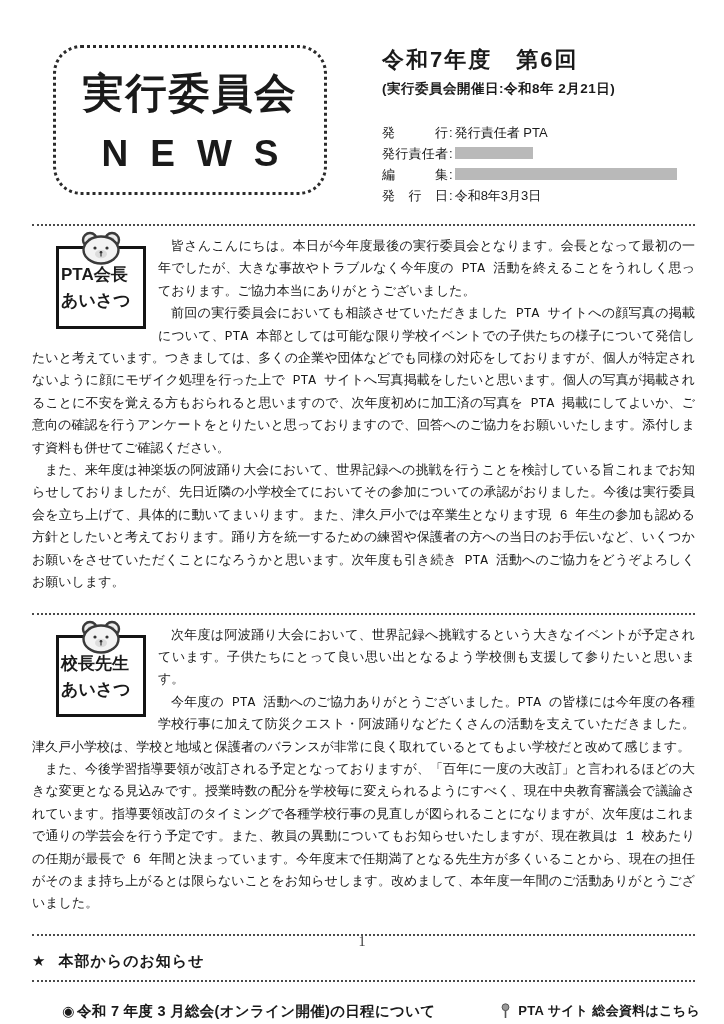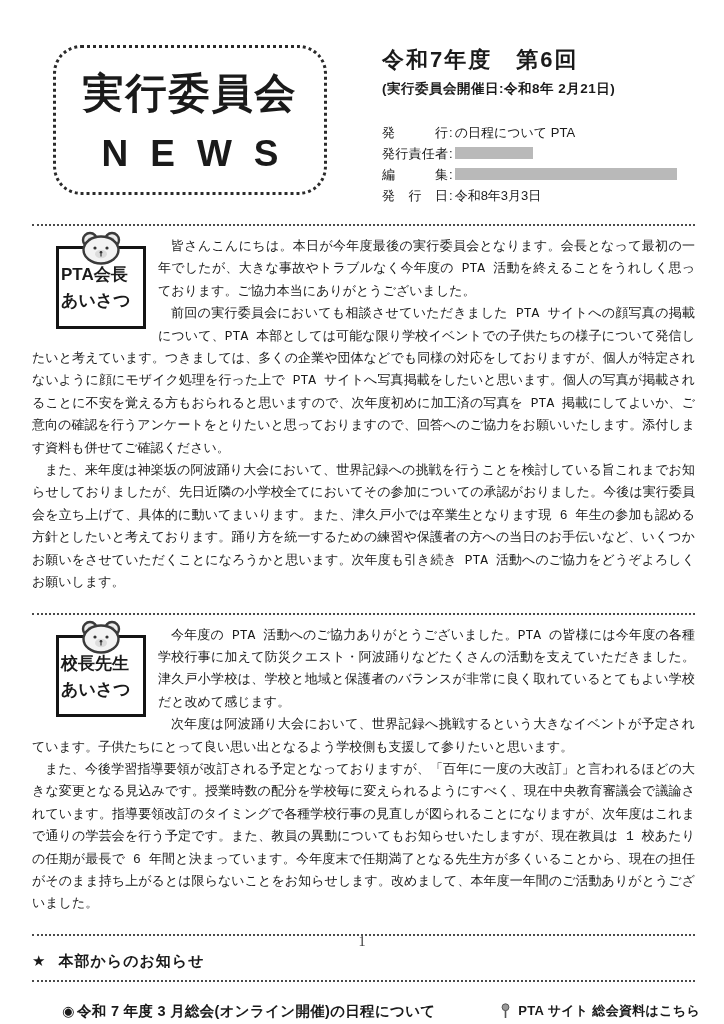--- a/index.html
+++ b/index.html
@@ -66,21 +66,21 @@
   <div class="header">
     <div class="logo-box">
       <div class="logo-line1">実行委員会</div>
       <div class="logo-line2">NEWS</div>
     </div>
     <div class="header-info">
       <div class="issue-title">令和7年度　第6回</div>
       <div class="issue-subtitle">(実行委員会開催日:令和8年 2月21日)</div>
       <div class="pub-info">
         <div class="pub-row">
-          <span class="pub-label">発行</span><span class="pub-colon">:</span><span>の日程について PTA</span>
+          <span class="pub-label">発行</span><span class="pub-colon">:</span><span>発行責任者 PTA</span>
         </div>
         <div class="pub-row">
           <span class="pub-label">発行責任者</span><span class="pub-colon">:</span><span class="redact short"></span>
         </div>
         <div class="pub-row">
           <span class="pub-label">編集</span><span class="pub-colon">:</span><span class="redact long"></span>
         </div>
         <div class="pub-row">
           <span class="pub-label">発行日</span><span class="pub-colon">:</span><span>令和8年3月3日</span>
         </div>
@@ -124,22 +124,22 @@
         <ellipse cx="23" cy="20" rx="17.5" ry="13.5" fill="#f3f3f3" stroke="#3a3a3a" stroke-width="2.4"></ellipse>
         <ellipse cx="23" cy="24" rx="6" ry="4.2" fill="#dcdcdc"></ellipse>
         <circle cx="17" cy="18" r="1.6" fill="#333"></circle>
         <circle cx="29" cy="18" r="1.6" fill="#333"></circle>
         <circle cx="23" cy="22.4" r="1.4" fill="#333"></circle>
         <path d="M23 23.8 v2.6" stroke="#333" stroke-width="1.2" fill="none"></path>
       </svg>
       <div>校長先生</div>
       <div>あいさつ</div>
     </div>
+    <p>次年度は阿波踊り大会において、世界記録へ挑戦するという大きなイベントが予定されています。子供たちにとって良い思い出となるよう学校側も支援して参りたいと思います。</p>
     <p>今年度の PTA 活動へのご協力ありがとうございました。PTA の皆様には今年度の各種学校行事に加えて防災クエスト・阿波踊りなどたくさんの活動を支えていただきました。津久戸小学校は、学校と地域と保護者のバランスが非常に良く取れているとてもよい学校だと改めて感じます。</p>
-    <p>次年度は阿波踊り大会において、世界記録へ挑戦するという大きなイベントが予定されています。子供たちにとって良い思い出となるよう学校側も支援して参りたいと思います。</p>
     <p>また、今後学習指導要領が改訂される予定となっておりますが、「百年に一度の大改訂」と言われるほどの大きな変更となる見込みです。授業時数の配分を学校毎に変えられるようにすべく、現在中央教育審議会で議論されています。指導要領改訂のタイミングで各種学校行事の見直しが図られることになりますが、次年度はこれまで通りの学芸会を行う予定です。また、教員の異動についてもお知らせいたしますが、現在教員は 1 校あたりの任期が最長で 6 年間と決まっています。今年度末で任期満了となる先生方が多くいることから、現在の担任がそのまま持ち上がるとは限らないことをお知らせします。改めまして、本年度一年間のご活動ありがとうございました。</p>
   </div>
 
   <hr class="divider">
 
   <div class="notice-heading">
     <span class="star">★</span><span>本部からのお知らせ</span>
   </div>
 
   <div class="announcement">

